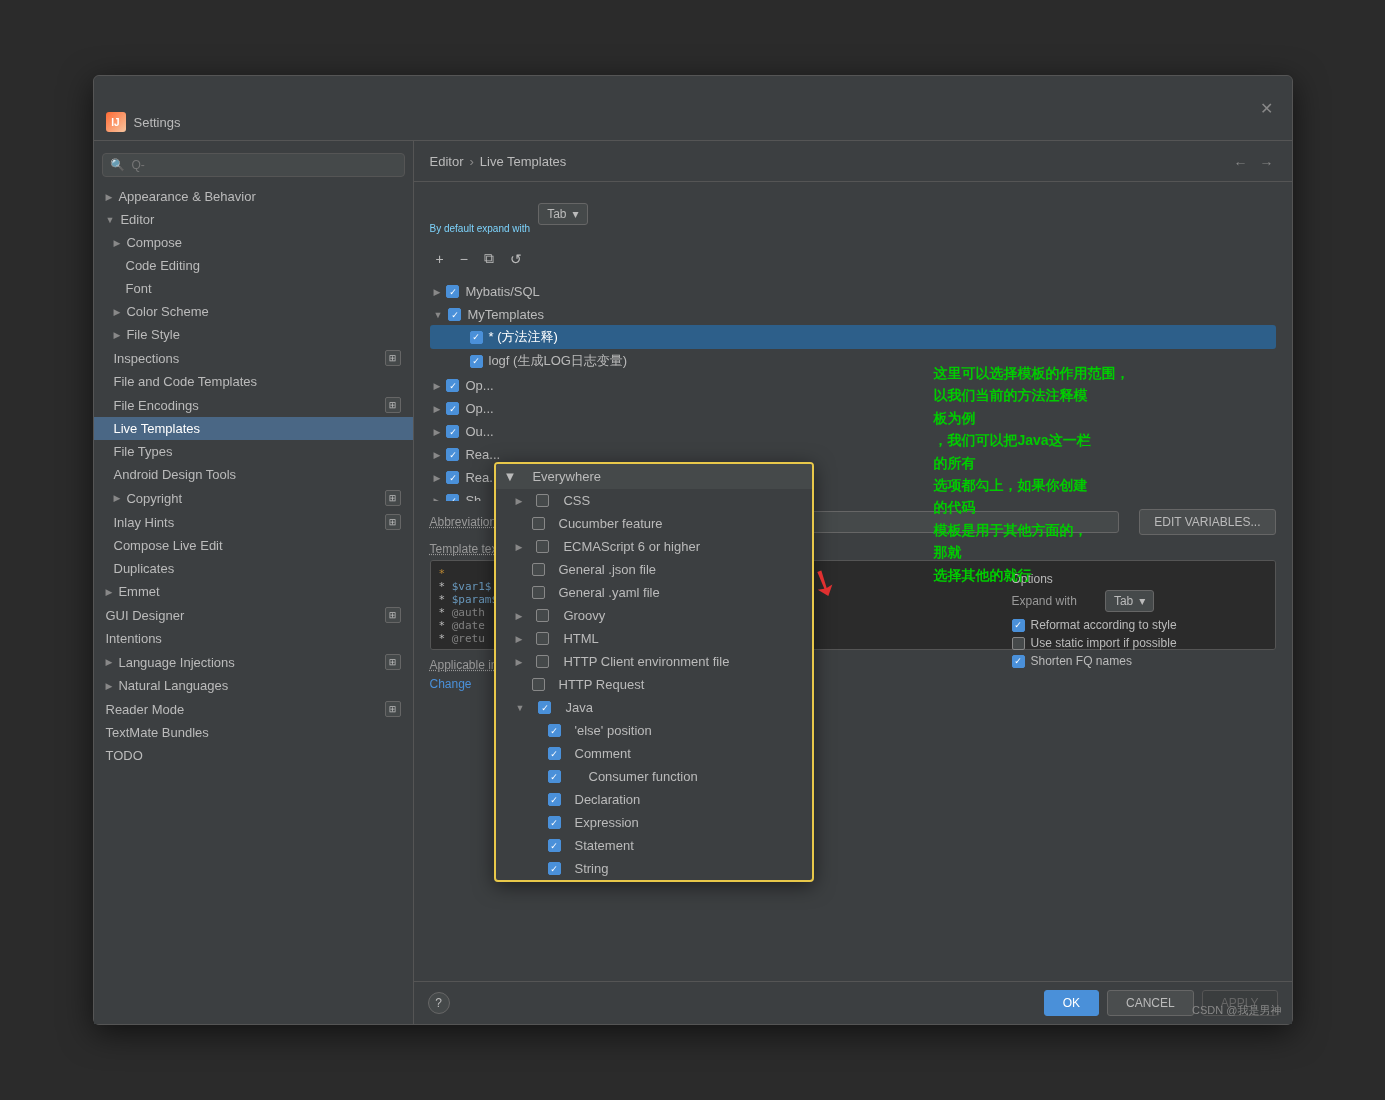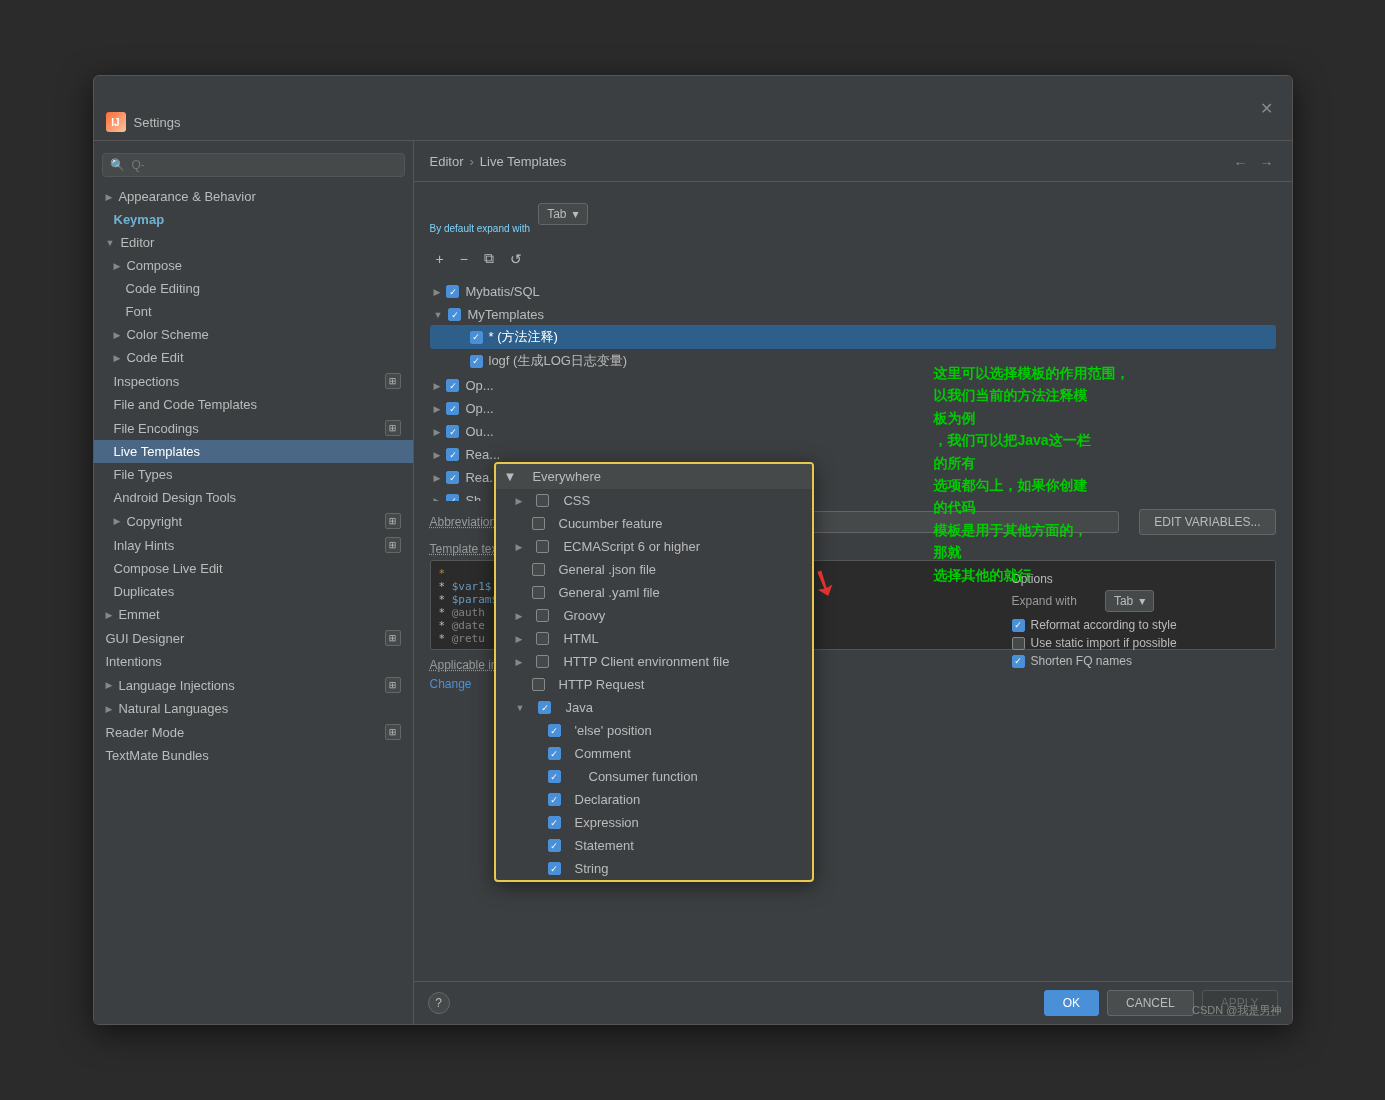--- a/index.html
+++ b/index.html
@@ -389,23 +389,20 @@
       <div class="search-box">
         <span>🔍</span>
         <input type="text" placeholder="Q-" style="">
       </div>
 
       <div class="sidebar-item">
         <span class="chevron">▶</span>
         <span>Appearance &amp; Behavior</span>
       </div>
 
-      <div class="sidebar-item indent-1">
-        <span style="color:#6eb3d4;font-weight:600;">Keymap</span>
-      </div>
 
       <div class="sidebar-item">
         <span class="chevron">▼</span>
         <span>Editor</span>
       </div>
 
       <div class="sidebar-item indent-1">
         <span class="chevron">▶</span>
         <span>Compose</span>
       </div>
@@ -418,21 +415,21 @@
         <span>Font</span>
       </div>
 
       <div class="sidebar-item indent-1">
         <span class="chevron">▶</span>
         <span>Color Scheme</span>
       </div>
 
       <div class="sidebar-item indent-1">
         <span class="chevron">▶</span>
-        <span>Code Edit</span>
+        <span>File Style</span>
       </div>
 
       <div class="sidebar-item indent-1">
         <span>Inspections</span>
         <span style="margin-left:auto;width:16px;height:16px;background:#45494a;border:1px solid #666;border-radius:2px;display:flex;align-items:center;justify-content:center;font-size:9px;">⊞</span>
       </div>
 
       <div class="sidebar-item indent-1">
         <span>File and Code Templates</span>
       </div>
@@ -500,20 +497,23 @@
 
       <div class="sidebar-item">
         <span>Reader Mode</span>
         <span style="margin-left:auto;width:16px;height:16px;background:#45494a;border:1px solid #666;border-radius:2px;display:flex;align-items:center;justify-content:center;font-size:9px;">⊞</span>
       </div>
 
       <div class="sidebar-item">
         <span>TextMate Bundles</span>
       </div>
 
+      <div class="sidebar-item">
+        <span>TODO</span>
+      </div>
     </div>
 
     <div class="main-content">
 
       <div class="breadcrumb-bar">
         <div class="breadcrumb">
           <span>Editor</span>
           <span class="breadcrumb-separator">›</span>
           <span class="breadcrumb-current">Live Templates</span>
         </div>

